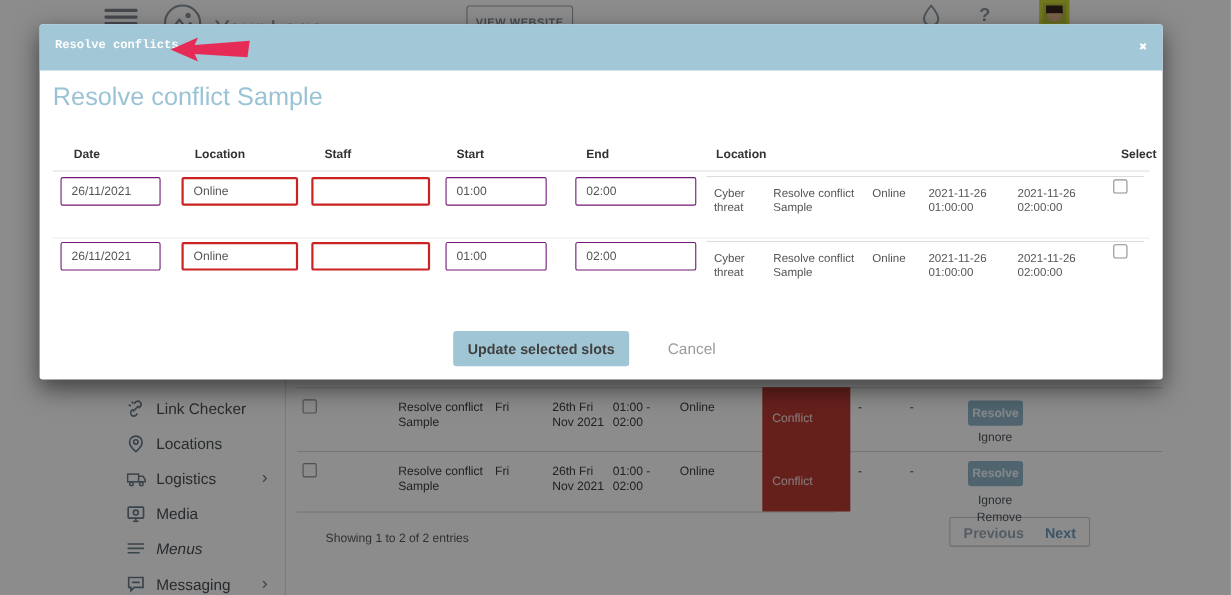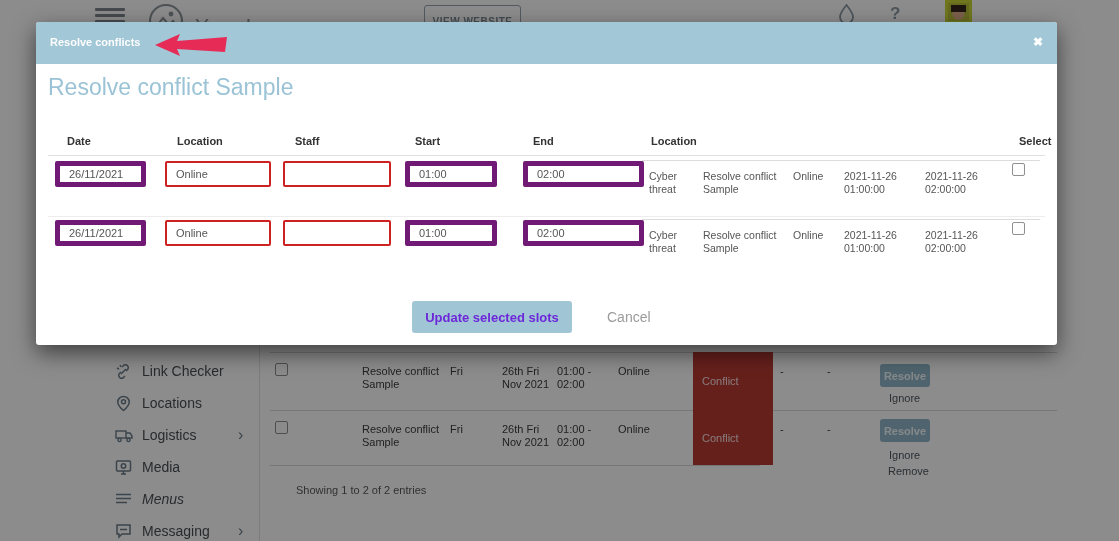--- a/index.html
+++ b/index.html
@@ -54,51 +54,51 @@
   .page-prev { position:absolute; left:12px; top:6px; font-size:13px; font-weight:bold; color:#9aa9b6; cursor:pointer; }
   .page-next { position:absolute; left:86px; top:6px; font-size:13px; font-weight:bold; color:#6f9cbd; cursor:pointer; }
 
   
   #dim { position:absolute; inset:0; background:rgba(0,0,0,0.45); z-index:5; }
 
   
   #modal { position:absolute; left:36px; top:22px; width:1021px; height:323px; background:#fff; z-index:10;
            border-radius:3px; box-shadow:0 8px 22px rgba(0,0,0,0.55); }
   #modal-header { position:absolute; left:0; top:0; width:1021px; height:42px; background:#a2c7d7;
-                  border-radius:3px 3px 0 0; }
+                  border-radius:3px 3px 0 0;font-family:Liberation Mono, monospace; }
   .modal-title { position:absolute; left:14px; top:14px; font-size:11px; font-weight:bold; color:#fdfdfd; }
   .modal-close { position:absolute; right:14px; top:13px; font-size:12px; color:#ffffff; cursor:pointer; font-weight:bold; }
   .anno-arrow { position:absolute; left:117px; top:10px; }
   .m-heading { position:absolute; left:12px; top:52px; font-size:23px; color:#9ac3d6; font-weight:500; }
   .m-sub { position:absolute; left:13px; top:81px; font-size:13px; color:#3f3f3f; }
 
   .mcol { position:absolute; top:113px; font-size:11px; font-weight:bold; color:#333;padding-left:9px; }
   .mc-date{left:22px}.mc-loc{left:132px}.mc-staff{left:250px}.mc-start{left:370px}.mc-end{left:488px}
   .mc-conf{left:606px}.mc-sel{left:974px}
   .m-headline { position:absolute; left:12px; top:133px; width:997px; height:1px; background:#e0e0e0; }
   .m-rowsep   { position:absolute; left:12px; top:194px; width:997px; height:1px; background:#ededed; }
 
-  .minput { position:absolute; height:26px; border:5px solid #701a75; border-radius:2px; font-size:11px;
+  .minput { position:absolute; height:26px; border:1px solid #701a75; border-radius:2px; font-size:11px;
             color:#555; padding-left:9px; font-family:"Liberation Sans", sans-serif; background:#fff; }
   .minput.err { border:2px solid #cc2222; }
   .mi-date{left:19px;width:91px}.mi-loc{left:129px;width:106px}.mi-staff{left:247px;width:108px}
-  .mi-start{left:369px;width:92px}.mi-end{left:487px;width:121px}
+  .mi-start{left:369px;width:92px}.mi-end{left:487px;width:110px}
   .r1 .minput{top:139px}.r2 .minput{top:198px}
 
   .conf-block { position:absolute; left:606px; width:398px; border-top:1px solid #dcdcdc; font-size:10.5px;
                 color:#555; }
   .r1 .conf-block{top:138px}.r2 .conf-block{top:197px}
   .conf-block .cc { position:absolute; top:9px; line-height:13px; }
   .cc-group{left:7px;width:45px}.cc-name{left:61px;width:88px}.cc-loc{left:151px;width:45px}
   .cc-start{left:202px;width:70px}.cc-end{left:283px;width:75px}
   .m-cb { position:absolute; left:976px; }
   .r1 .m-cb{top:141px}.r2 .m-cb{top:200px}
 
   .update-btn { position:absolute; left:376px; top:279px; width:160px; height:32px; background:#a0c5d5;
-                border:none; border-radius:3px; color:#6d28d9; font-size:13px; font-weight:bold; cursor:pointer;
+                border:none; border-radius:3px; color:#404040; font-size:13px; font-weight:bold; cursor:pointer;
                 font-family:"Liberation Sans", sans-serif; }
   .cancel-btn { position:absolute; left:571px; top:287px; font-size:14px; color:#9b9b9b; cursor:pointer; }
 </style>
 </head>
 <body>
 
 <div id="background">
 
   <div id="topbar">
     <div class="hamburger">
@@ -212,20 +212,24 @@
     <span class="cell c-loc">Online</span>
     <div class="conflict-cell" style="height:55px;">Conflict</div>
     <span class="cell c-dash1">-</span>
     <span class="cell c-dash2">-</span>
     <button class="resolve-btn" style="top:9px;">Resolve</button>
     <span class="ignore-lnk" style="top:39px;">Ignore</span>
   </div>
 
   <span class="remove-lnk">Remove</span>
   <span class="showing">Showing 1 to 2 of 2 entries</span>
+  <div class="pagination">
+    <span class="page-prev">Previous</span>
+    <span class="page-next">Next</span>
+  </div>
 </div>
 
 <div id="dim"></div>
 
 <div id="modal">
   <div id="modal-header">
     <span class="modal-title">Resolve conflicts</span>
     <span class="anno-arrow">
       <svg width="76" height="26" viewBox="0 0 76 26">
         <polygon points="2,13 27,2 24,9 74,5 72,20 24,17 27,24" fill="#e72b57"></polygon>

